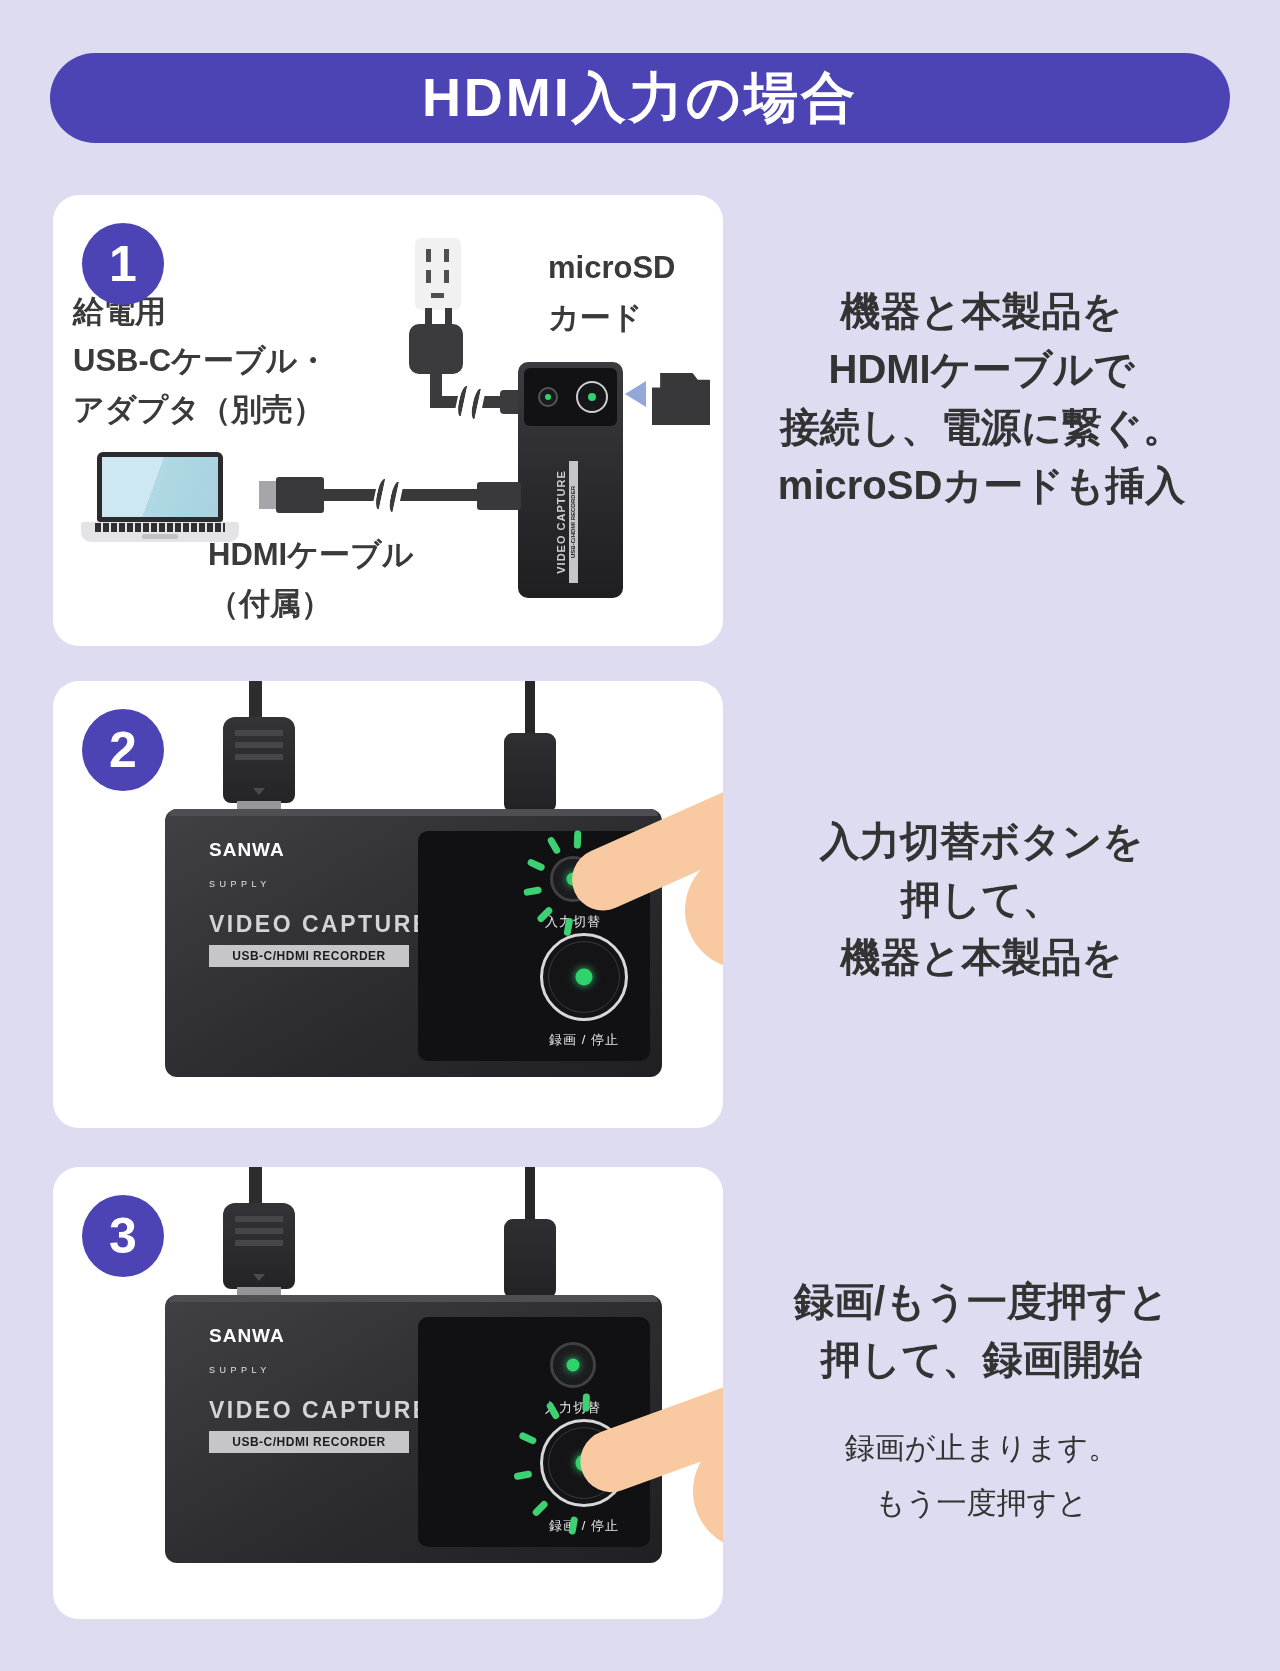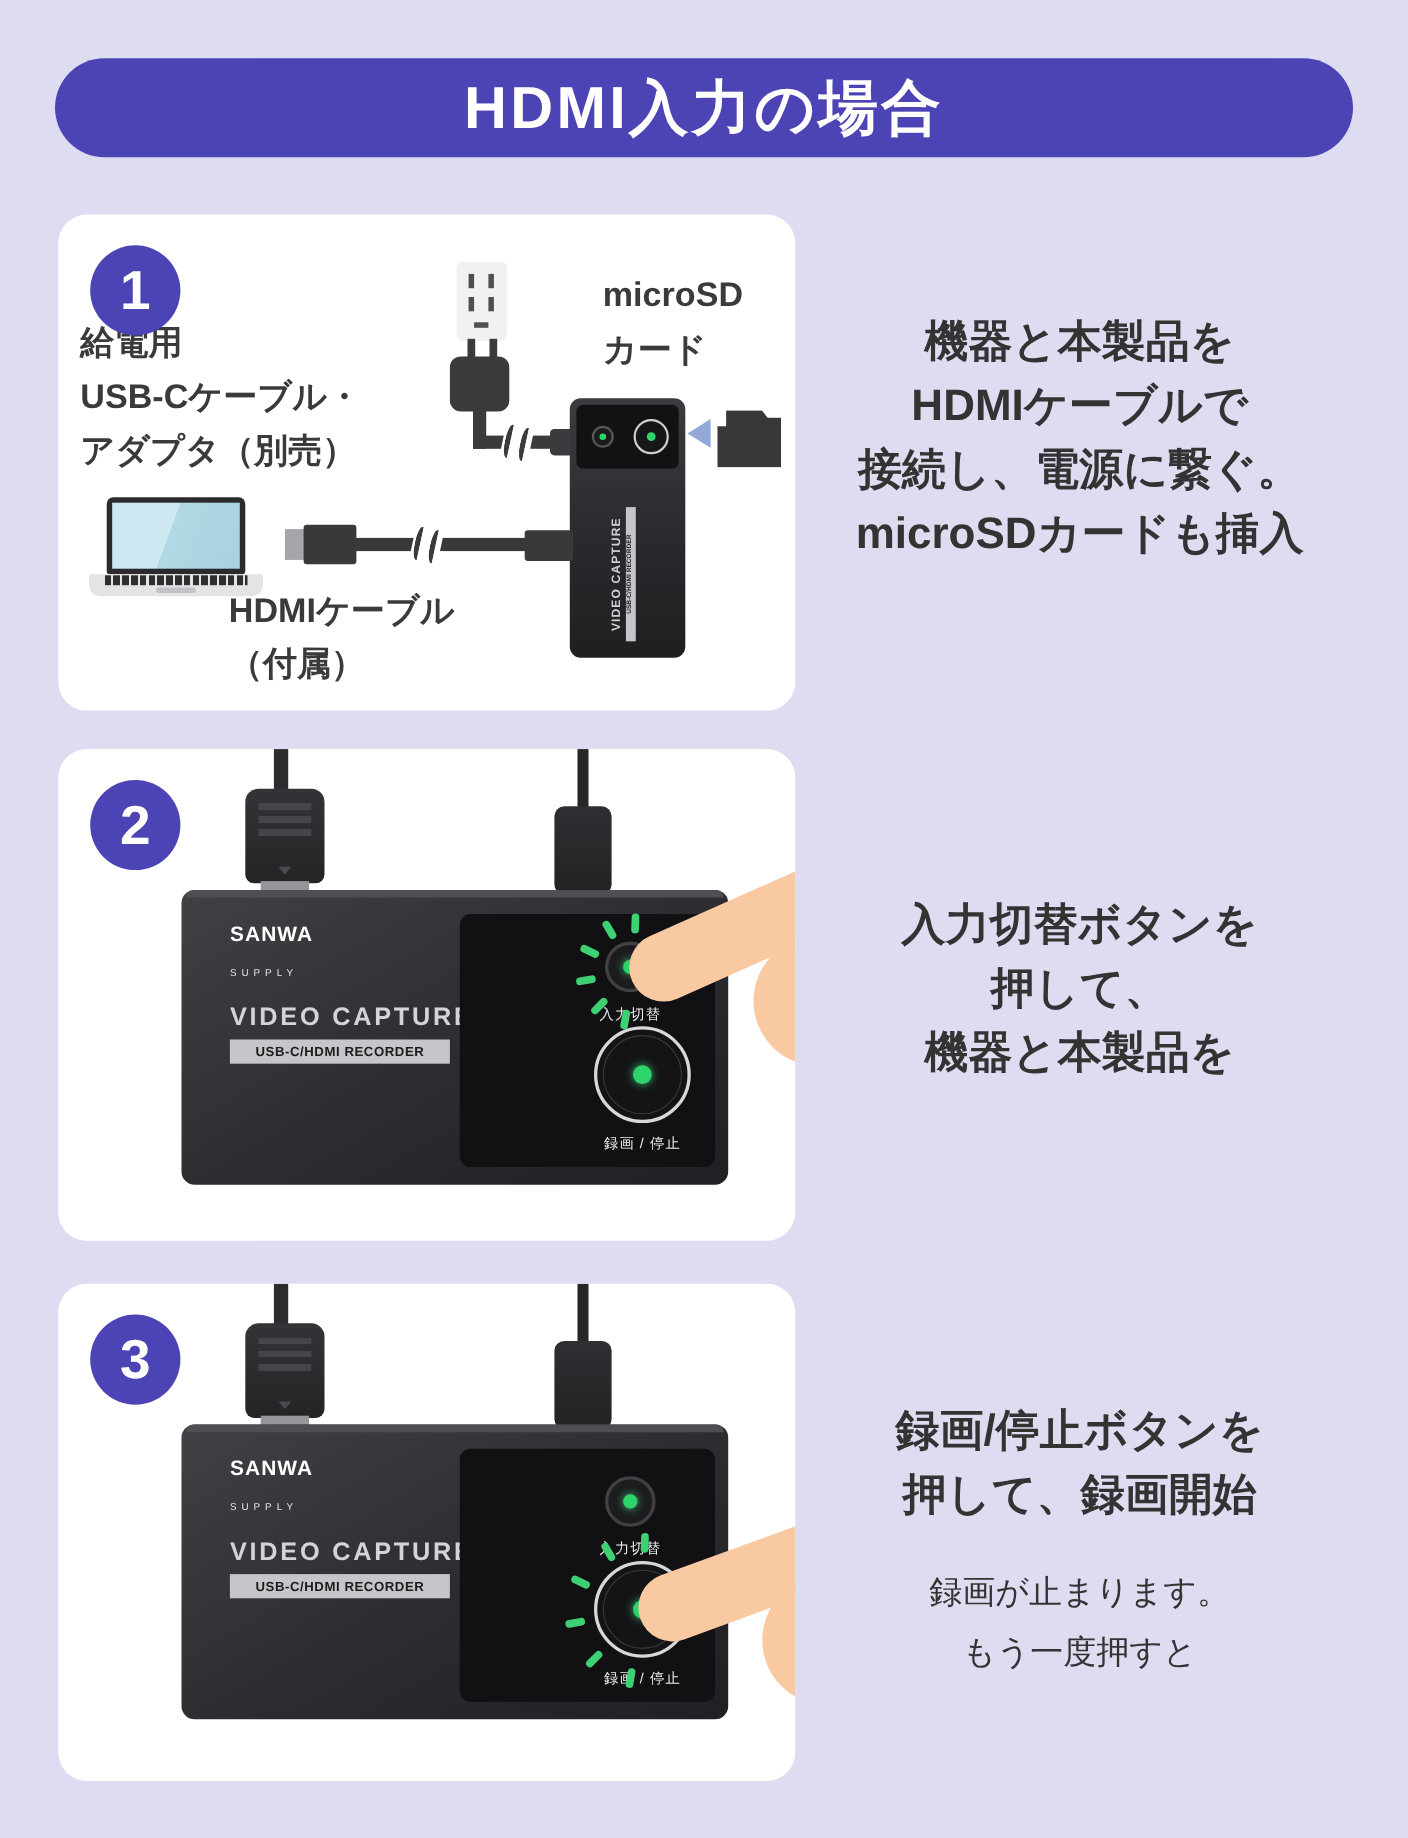--- a/index.html
+++ b/index.html
@@ -307,21 +307,21 @@
         <span class="dash"></span>
       <span class="dash"></span>
         <span class="dash"></span>
         <span class="dash"></span>
     </div>
     <div class="finger f3"></div>
     <div class="fist fist3"></div>
   </div>
 
   <div class="desc desc3">
-    <div>録画/停止ボタンを</div>
+    <div>録画/もう一度押すと</div>
     <div>押して、録画開始</div>
   </div>
   <div class="note">
     <div>録画が止まります。</div>
     <div>もう一度押すと</div>
   </div>
 
 </div>
 
 </body></html>

